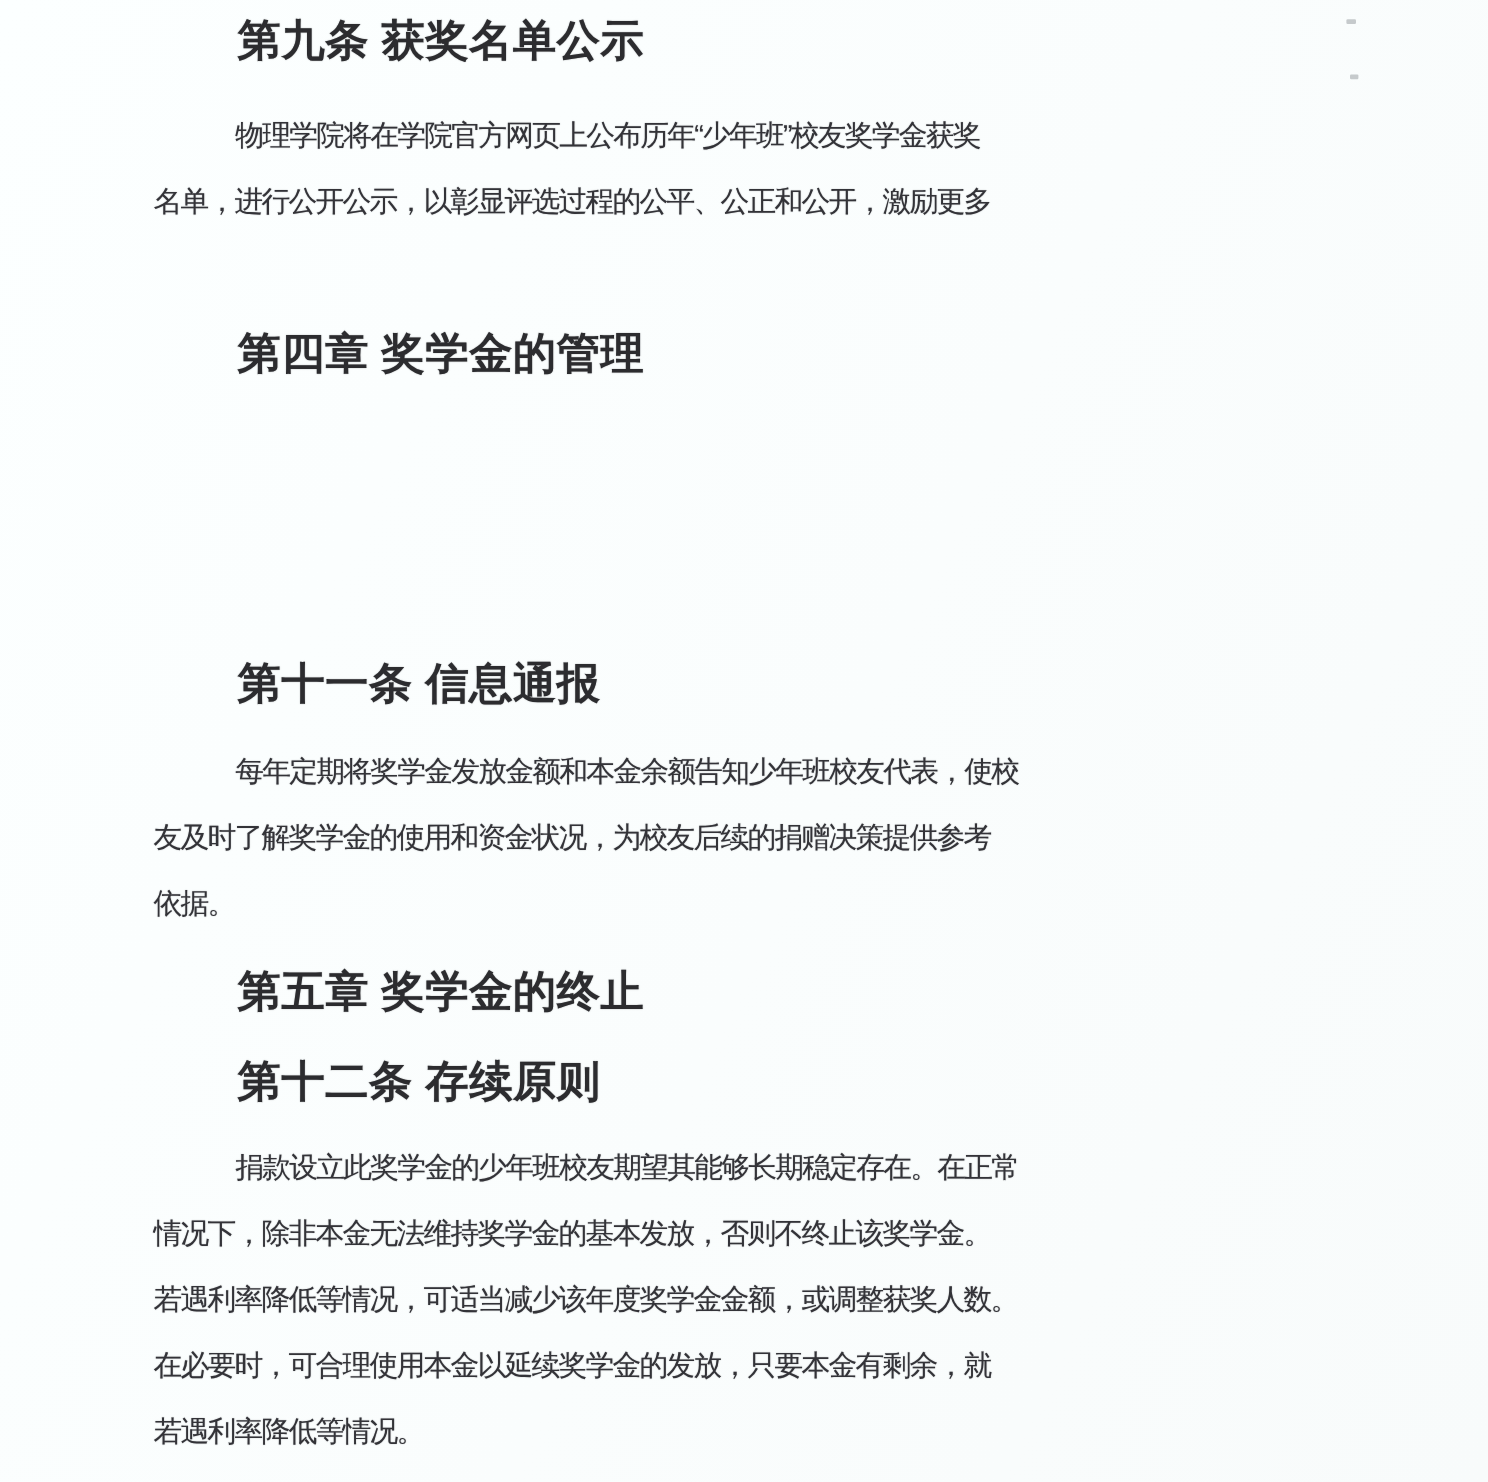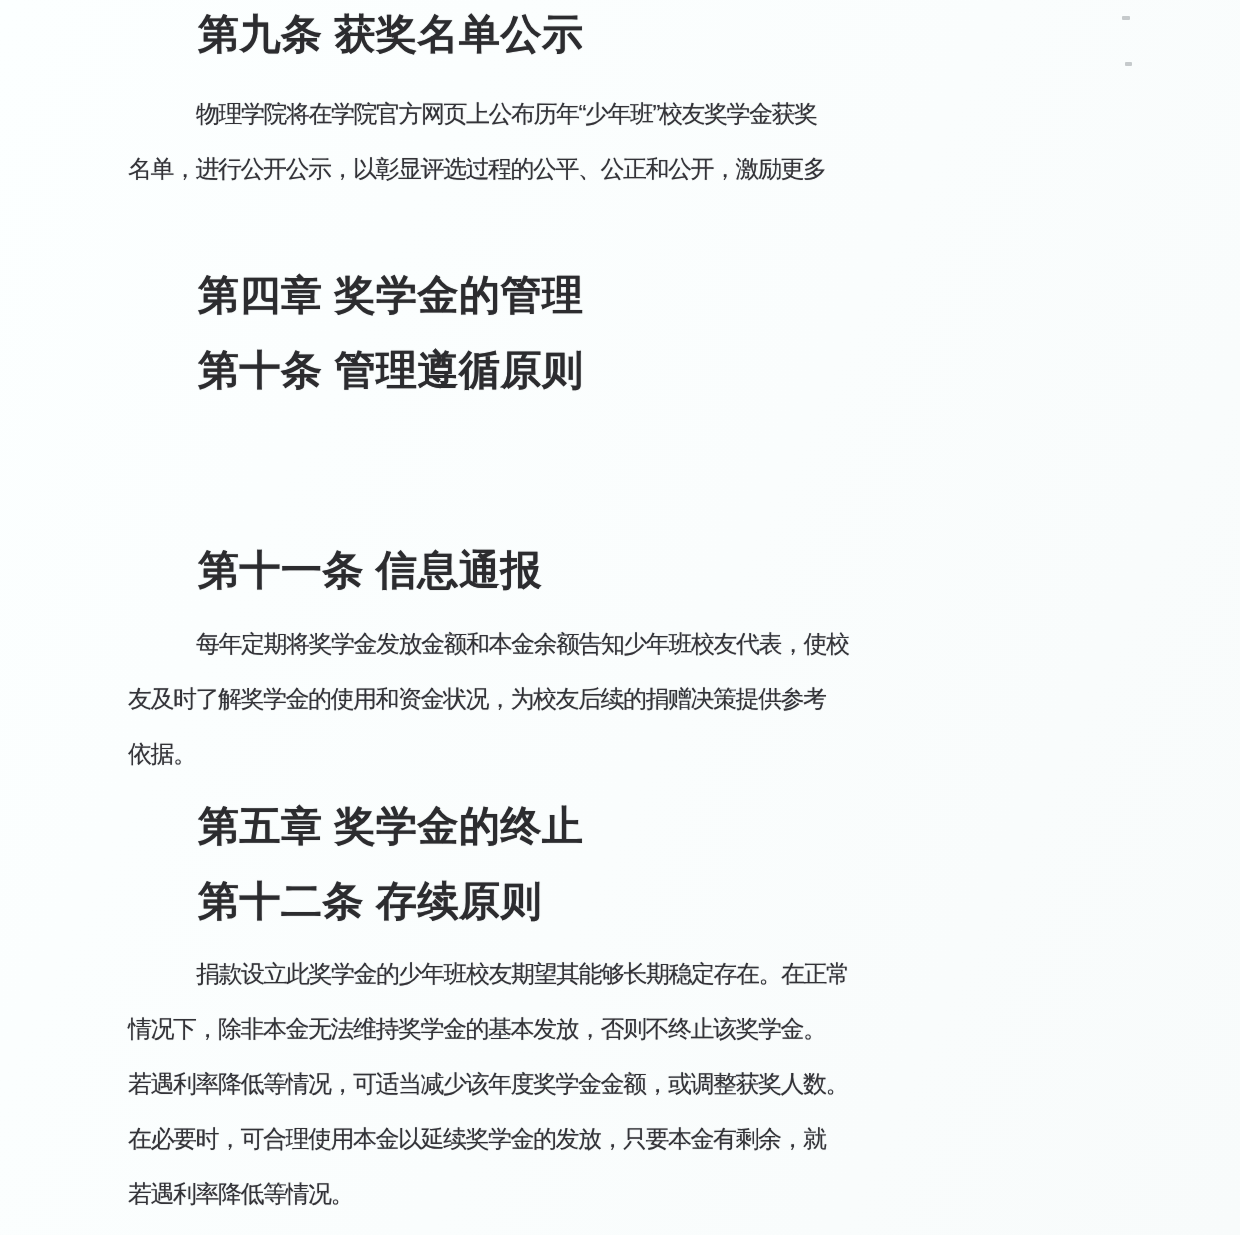--- a/index.html
+++ b/index.html
@@ -17,21 +17,21 @@
     width: 1240px;
     height: 1235px;
     overflow: hidden;
     background: linear-gradient(115deg, #fcffff 0%, #fafdfd 55%, #f8fbfb 100%);
   }
   .block {
     position: absolute;
   }
   .heading {
     left: 198px;
-    font-size: 41px;
+    font-size: 36px;
     font-weight: 700;
     line-height: 44px;
     color: #2c2c2f;
     letter-spacing: 0.5px;
     white-space: nowrap;
     text-shadow: 0 0 1px rgba(44,44,47,0.55);
   }
   .para {
     left: 128px;
     width: 990px;
@@ -69,21 +69,20 @@
 
   <div class="block heading" style="top:12px">第九条 获奖名单公示</div>
 
   <div class="block para" style="top:86px">
     <div class="line first">物理学院将在学院官方网页上公布历年“少年班”校友奖学金获奖</div>
     <div class="line">名单，进行公开公示，以彰显评选过程的公平、公正和公开，激励更多</div>
   </div>
 
   <div class="block heading" style="top:273px">第四章 奖学金的管理</div>
 
-  <div class="block heading" style="top:348px">第十条 管理遵循原则</div>
 
 
   <div class="block heading" style="top:548px">第十一条 信息通报</div>
 
   <div class="block para" style="top:616px">
     <div class="line first">每年定期将奖学金发放金额和本金余额告知少年班校友代表，使校</div>
     <div class="line">友及时了解奖学金的使用和资金状况，为校友后续的捐赠决策提供参考</div>
     <div class="line">依据。</div>
   </div>
 

